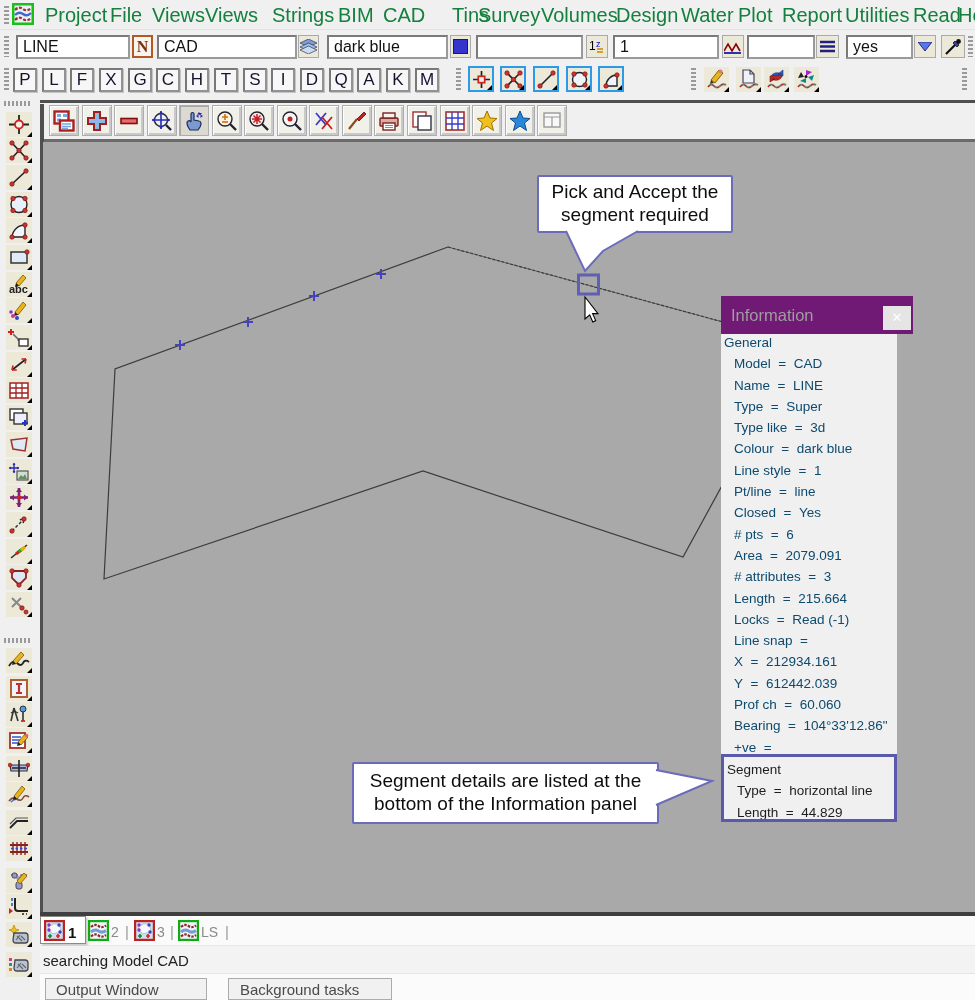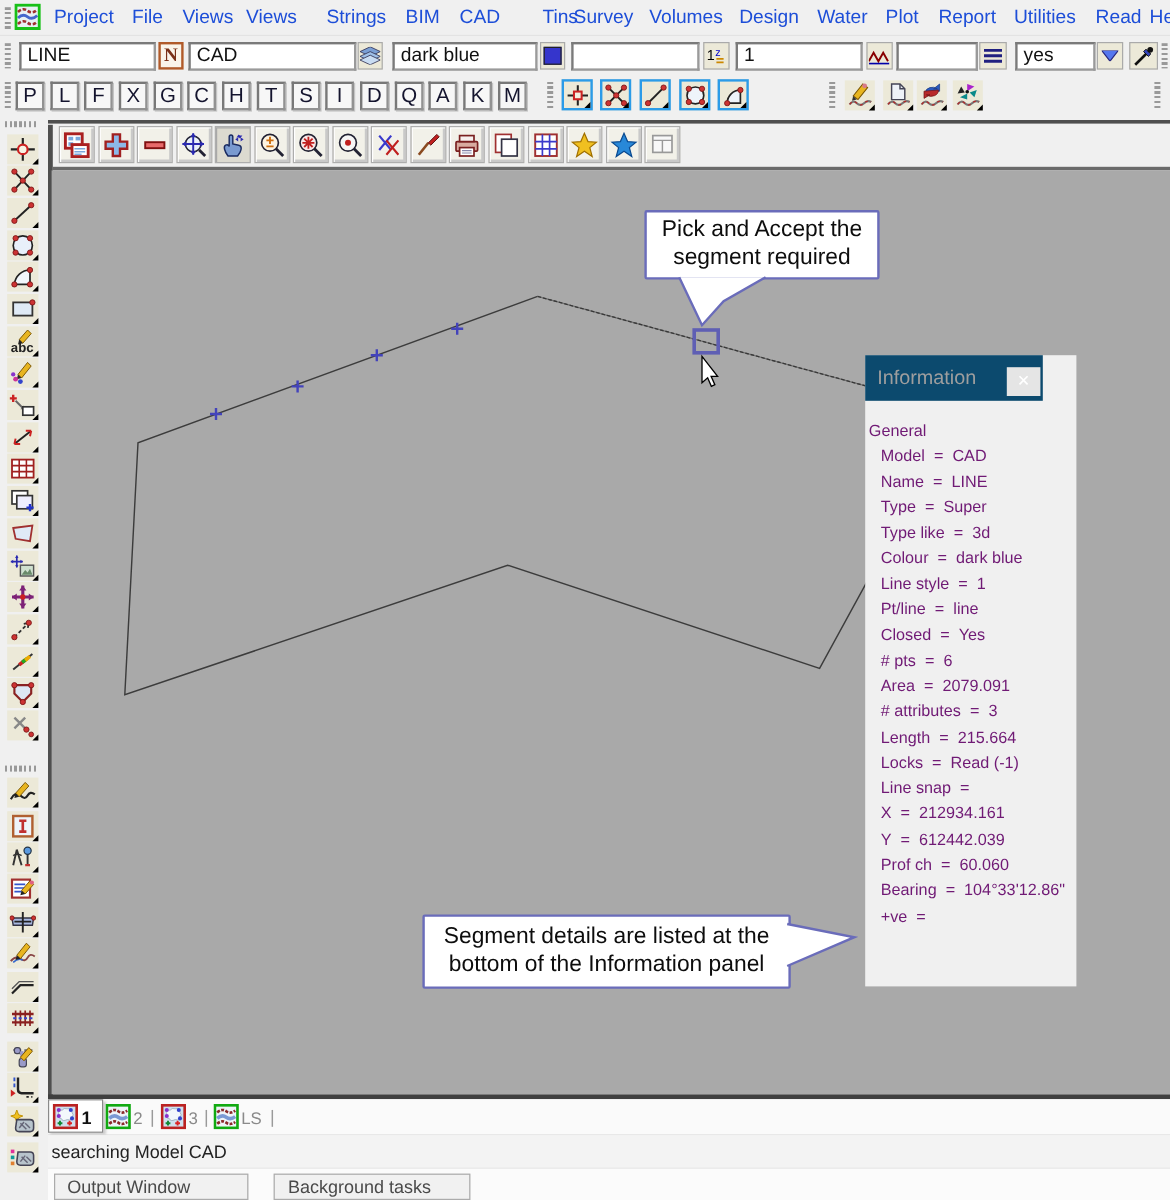--- a/index.html
+++ b/index.html
@@ -1,20 +1,20 @@
 <!DOCTYPE html>
 <html><head><meta charset="utf-8">
 <style>
 *{margin:0;padding:0;box-sizing:border-box}
 html,body{width:975px;height:1000px;overflow:hidden;background:#f0f0f0;
 font-family:"Liberation Sans",sans-serif;}
 .abs{position:absolute}
 .gripv{position:absolute;width:5px;background-image:repeating-linear-gradient(to bottom,#999 0,#999 2px,#f0f0f0 2px,#f0f0f0 4px);}
 .griph{position:absolute;height:5px;background-image:repeating-linear-gradient(to right,#999 0,#999 2px,#f0f0f0 2px,#f0f0f0 4px);}
-.menu{position:absolute;top:0;font-size:16px;color:#1d4ed8;line-height:30px;white-space:nowrap}
+.menu{position:absolute;top:0;font-size:20px;color:#15803d;line-height:30px;white-space:nowrap}
 .fld{position:absolute;background:#fff;border:2px solid;border-color:#7a7a7a #9a9a9a #9a9a9a #7a7a7a;font-size:16px;color:#111;padding-left:5px;display:flex;align-items:center}
 .lbtn{position:absolute;width:24px;height:24px;background:#f7f7f7;border:2px solid;border-color:#787878 #929292 #929292 #787878;box-shadow:1px 1px 0 #c4c4c4;font-size:17px;color:#14142e;display:flex;align-items:center;justify-content:center}
 .ibtn{position:absolute;display:flex;align-items:center;justify-content:center}
 .beige{background:#ece9d8}
 .corner{position:absolute;right:0;bottom:0;width:0;height:0;border-left:5px solid transparent;border-bottom:5px solid #000}
 .t4b{position:absolute;width:30px;height:31px;background:#f2f1e9;border:1px solid #adadad;box-shadow:inset 1px 1px 0 #ffffff,inset -2px -2px 0 #c9c9c9;display:flex;align-items:center;justify-content:center}
 .callout{position:absolute;background:#fff;border:2px solid #6a6cba;border-radius:2px;font-size:19px;color:#0d0d0d;text-align:center;line-height:22.7px}
 .irow{padding-left:10px}
 svg{display:block}
 </style></head>
@@ -591,25 +591,25 @@
 <g stroke="#4343bb" stroke-width="2">
 <path d="M132,203 L142,203 M137,198 L137,208"></path>
 <path d="M200,180 L210,180 M205,175 L205,185"></path>
 <path d="M266,154 L276,154 M271,149 L271,159"></path>
 <path d="M333,132 L343,132 M338,127 L338,137"></path>
 </g>
 <rect x="535.5" y="133" width="20" height="19" fill="none" stroke="#5f5fb4" stroke-width="3"></rect>
 <polygon points="542,155 542,177 546.7,172.8 549.8,179.9 552.7,178.6 549.6,171.6 555,171.6" fill="#fff" stroke="#000" stroke-width="1.1"></polygon>
 </svg>
 <div class="abs" style="left:721px;top:296px;width:176px;height:526px;background:#f0f0f0">
-    <div class="abs" style="left:0;top:0;width:148px;height:38px;background:#0c4a6e">
+    <div class="abs" style="left:0;top:0;width:192px;height:38px;background:#701a75">
       <span style="position:absolute;left:10px;top:10px;font-size:16.5px;color:#9e9e9e">Information</span>
       <div style="position:absolute;right:2px;top:10px;width:28px;height:24px;background:#e5e5e5;color:#ffffff;font-size:13px;text-align:center;line-height:24px">✕</div>
     </div>
-    <div class="abs" style="left:3px;top:52px;width:172px;font-size:13.5px;line-height:21.3px;color:#701a75;white-space:nowrap">
+    <div class="abs" style="left:3px;top:36px;width:172px;font-size:13.5px;line-height:21.3px;color:#0c4a6e;white-space:nowrap">
       <div>General</div>
       <div class="irow">Model&nbsp; = &nbsp;CAD</div>
       <div class="irow">Name&nbsp; = &nbsp;LINE</div>
       <div class="irow">Type&nbsp; = &nbsp;Super</div>
       <div class="irow">Type like&nbsp; = &nbsp;3d</div>
       <div class="irow">Colour&nbsp; = &nbsp;dark blue</div>
       <div class="irow">Line style&nbsp; = &nbsp;1</div>
       <div class="irow">Pt/line&nbsp; = &nbsp;line</div>
       <div class="irow">Closed&nbsp; = &nbsp;Yes</div>
       <div class="irow"># pts&nbsp; = &nbsp;6</div>
@@ -617,20 +617,25 @@
       <div class="irow"># attributes&nbsp; = &nbsp;3</div>
       <div class="irow">Length&nbsp; = &nbsp;215.664</div>
       <div class="irow">Locks&nbsp; = &nbsp;Read (-1)</div>
       <div class="irow">Line snap&nbsp; =</div>
       <div class="irow">X&nbsp; = &nbsp;212934.161</div>
       <div class="irow">Y&nbsp; = &nbsp;612442.039</div>
       <div class="irow">Prof ch&nbsp; = &nbsp;60.060</div>
       <div class="irow">Bearing&nbsp; = &nbsp;104°33'12.86"</div>
       <div class="irow">+ve&nbsp; =</div>
     </div>
+    <div class="abs" style="left:0;top:458px;width:176px;height:68px;border:3px solid #5a5aad;background:#f0f0f0;font-size:13.5px;line-height:21.3px;color:#1d1d1d;white-space:nowrap;overflow:hidden;padding-top:2px">
+      <div style="padding-left:3px">Segment</div>
+      <div style="padding-left:13px">Type&nbsp; = &nbsp;horizontal line</div>
+      <div style="padding-left:13px">Length&nbsp; = &nbsp;44.829</div>
+    </div>
   </div>
 <div class="callout" style="left:537px;top:175px;width:196px;height:58px;padding-top:4px">Pick and Accept the<br>segment required</div>
 <svg class="abs" style="left:537px;top:230px" width="196" height="45" viewBox="0 0 196 45">
 <path d="M29,1 L48,41 L66,21 L101,1" fill="#fff" stroke="#6a6cba" stroke-width="2"></path>
 </svg>
 <div class="callout" style="left:352px;top:762px;width:307px;height:62px;padding-top:6px">Segment details are listed at the<br>bottom of the Information panel</div>
 <svg class="abs" style="left:655px;top:765px" width="60" height="45" viewBox="0 0 60 45">
 <path d="M1,5 L57,16 L1,40" fill="#fff" stroke="#6a6cba" stroke-width="2"></path>
 </svg>
 <div class="abs" style="left:40px;top:912px;width:935px;height:4px;background:#3f3f3f"></div>

